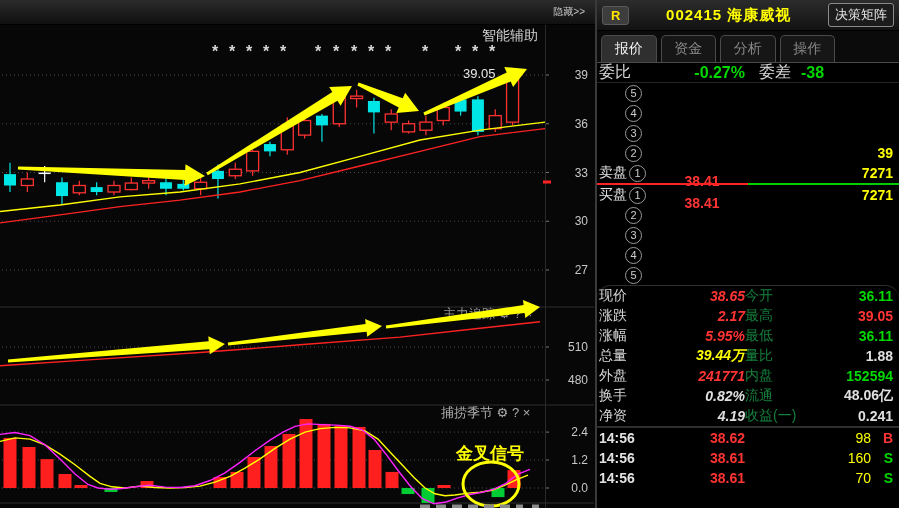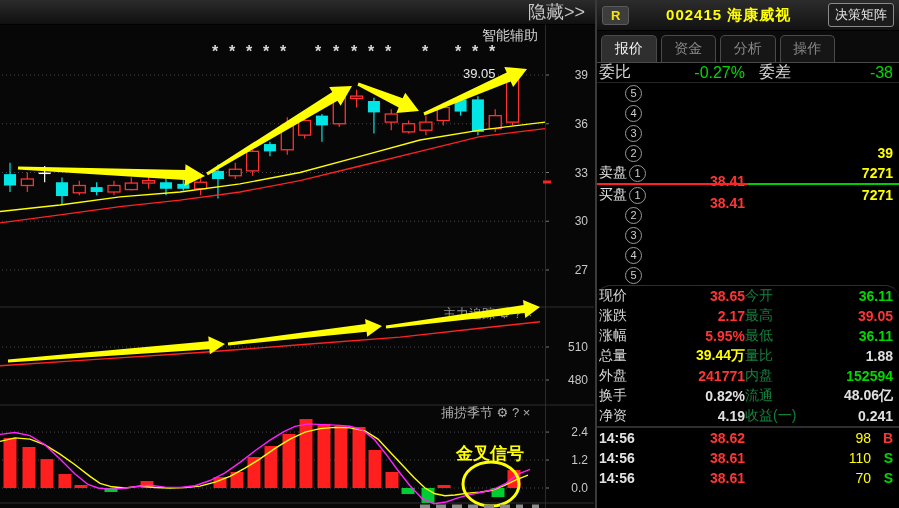--- a/index.html
+++ b/index.html
@@ -3,57 +3,57 @@
 <meta charset="utf-8">
 <style>
   html,body{margin:0;padding:0;background:#000;}
   body{font-family:"Liberation Sans","DejaVu Sans",sans-serif;}
   .app{position:relative;width:899px;height:508px;background:#000;overflow:hidden;}
   
   .left{position:absolute;left:0;top:0;width:595px;height:508px;background:#060606;}
   .topbar{position:absolute;top:0;left:0;width:595px;height:25px;box-sizing:border-box;
     background:linear-gradient(#2b2b2b,#101010);border-bottom:1px solid #000;
     display:flex;justify-content:flex-end;align-items:center;padding-right:10px;}
-  .hide-btn{color:#c6c6c6;font-size:18px;cursor:pointer;}
+  .hide-btn{color:#c6c6c6;font-size:10px;cursor:pointer;}
   #chart{position:absolute;top:25px;left:0;}
   #chart text{font-family:"Liberation Sans","DejaVu Sans",sans-serif;}
   .ax{fill:#c8c8c8;font-size:12px;text-anchor:end;}
   
   .right{position:absolute;left:595px;top:0;width:304px;height:508px;box-sizing:border-box;
     background:#000;border-left:2px solid #3a3a3a;}
   .qheader{height:30px;display:flex;align-items:center;gap:6px;padding:0 5px;
     background:linear-gradient(#2c2c2c,#121212);border-bottom:1px solid #000;}
   .rbadge{background:#3d3d3d;color:#ffe400;font-weight:bold;font-size:13px;
     padding:1px 8px;border-radius:3px;border:1px solid #5a5a5a;}
   .qtitle{flex:1;text-align:center;color:#ffff00;font-weight:bold;font-size:15px;letter-spacing:1px;}
   .matrix-btn{border:1px solid #8a8a8a;border-radius:3px;color:#e5e5e5;font-size:13px;
     padding:2px 6px;background:#1c1c1c;cursor:pointer;}
   .tabs{height:32px;display:flex;align-items:flex-end;padding:0 62px 0 2px;border-bottom:1px solid #4a4a4a;box-sizing:border-box;background:#0b0b0b;}
   .tab{flex:1;margin:0 2px;border:1px solid #4a4a4a;border-bottom:none;border-radius:5px 5px 0 0;
     background:#161616;color:#8a8a8a;text-align:center;line-height:25px;height:26px;font-size:14px;cursor:pointer;}
   .tab.active{background:#2f2f2f;color:#f2f2f2;}
   .weibi{display:flex;height:19px;align-items:center;font-size:16px;border-bottom:1px solid #262626;padding:0 6px 0 2px;}
   .wl1{width:60px;color:#d8d8d8;}
-  .wv1{width:86px;text-align:right;font-weight:normal;}
+  .wv1{width:86px;text-align:right;font-weight:bold;}
   .wl2{flex:1;padding-left:14px;color:#d8d8d8;}
-  .wv2{width:92px;text-align:right;font-weight:normal;}
+  .wv2{width:92px;text-align:left;font-weight:bold;}
   .obrow{display:flex;height:20px;align-items:center;font-size:14px;padding:0 6px 0 2px;}
   .obnum{width:60px;padding-left:26px;box-sizing:border-box;}
   .oblabel{width:60px;color:#e2e2e2;display:flex;align-items:center;gap:2px;}
-  .obprice{width:86px;text-align:right;font-weight:bold;margin-top:16px;}
+  .obprice{width:86px;text-align:center;font-weight:bold;margin-top:16px;}
   .obvol{flex:1;text-align:right;font-weight:bold;}
   .circ{display:inline-block;width:15px;height:15px;border:1px solid #9a9a9a;border-radius:50%;
     font-size:11px;line-height:15px;text-align:center;color:#cfcfcf;}
   .obdiv{height:2px;display:flex;}
   .obdiv .r{width:50%;background:#ff2222;}
   .obdiv .g{flex:1;background:#00cc00;}
   #stats{border-top:1px solid #2e2e2e;border-radius:14px;}
   .srow{display:flex;height:20px;align-items:center;font-size:14px;padding:0 6px 0 2px;}
   .sl1{width:60px;color:#d8d8d8;}
-  .sv1{width:86px;text-align:right;font-weight:bold;}
+  .sv1{width:86px;text-align:right;font-weight:bold;font-style:italic;}
   .sl2{flex:1;color:#15803d;}
   .sv2{width:96px;text-align:right;font-weight:bold;}
   .tdivider{height:2px;background:#2e2e2e;}
   .trow{display:flex;height:20px;align-items:center;font-size:14px;padding:0 6px 0 2px;}
   .tt{width:60px;color:#e2e2e2;font-weight:bold;}
   .tp{width:86px;text-align:right;font-weight:bold;}
   .tv{flex:1;text-align:right;font-weight:normal;}
   .ts{width:22px;text-align:right;font-weight:bold;}
   .red{color:#ff3434;} .green{color:#00d800;} .yellow{color:#ffff00;} .white{color:#e0e0e0;}
 </style>
@@ -356,21 +356,21 @@
     <div id="trades">
         <div class="trow">
           <span class="tt">14:56</span>
           <span class="tp red">38.62</span>
           <span class="tv yellow">98</span>
           <span class="ts red">B</span>
         </div>
         <div class="trow">
           <span class="tt">14:56</span>
           <span class="tp red">38.61</span>
-          <span class="tv yellow">110</span>
+          <span class="tv yellow">160</span>
           <span class="ts green">S</span>
         </div>
         <div class="trow">
           <span class="tt">14:56</span>
           <span class="tp red">38.61</span>
           <span class="tv yellow">70</span>
           <span class="ts green">S</span>
         </div>
       </div>
   </div>

